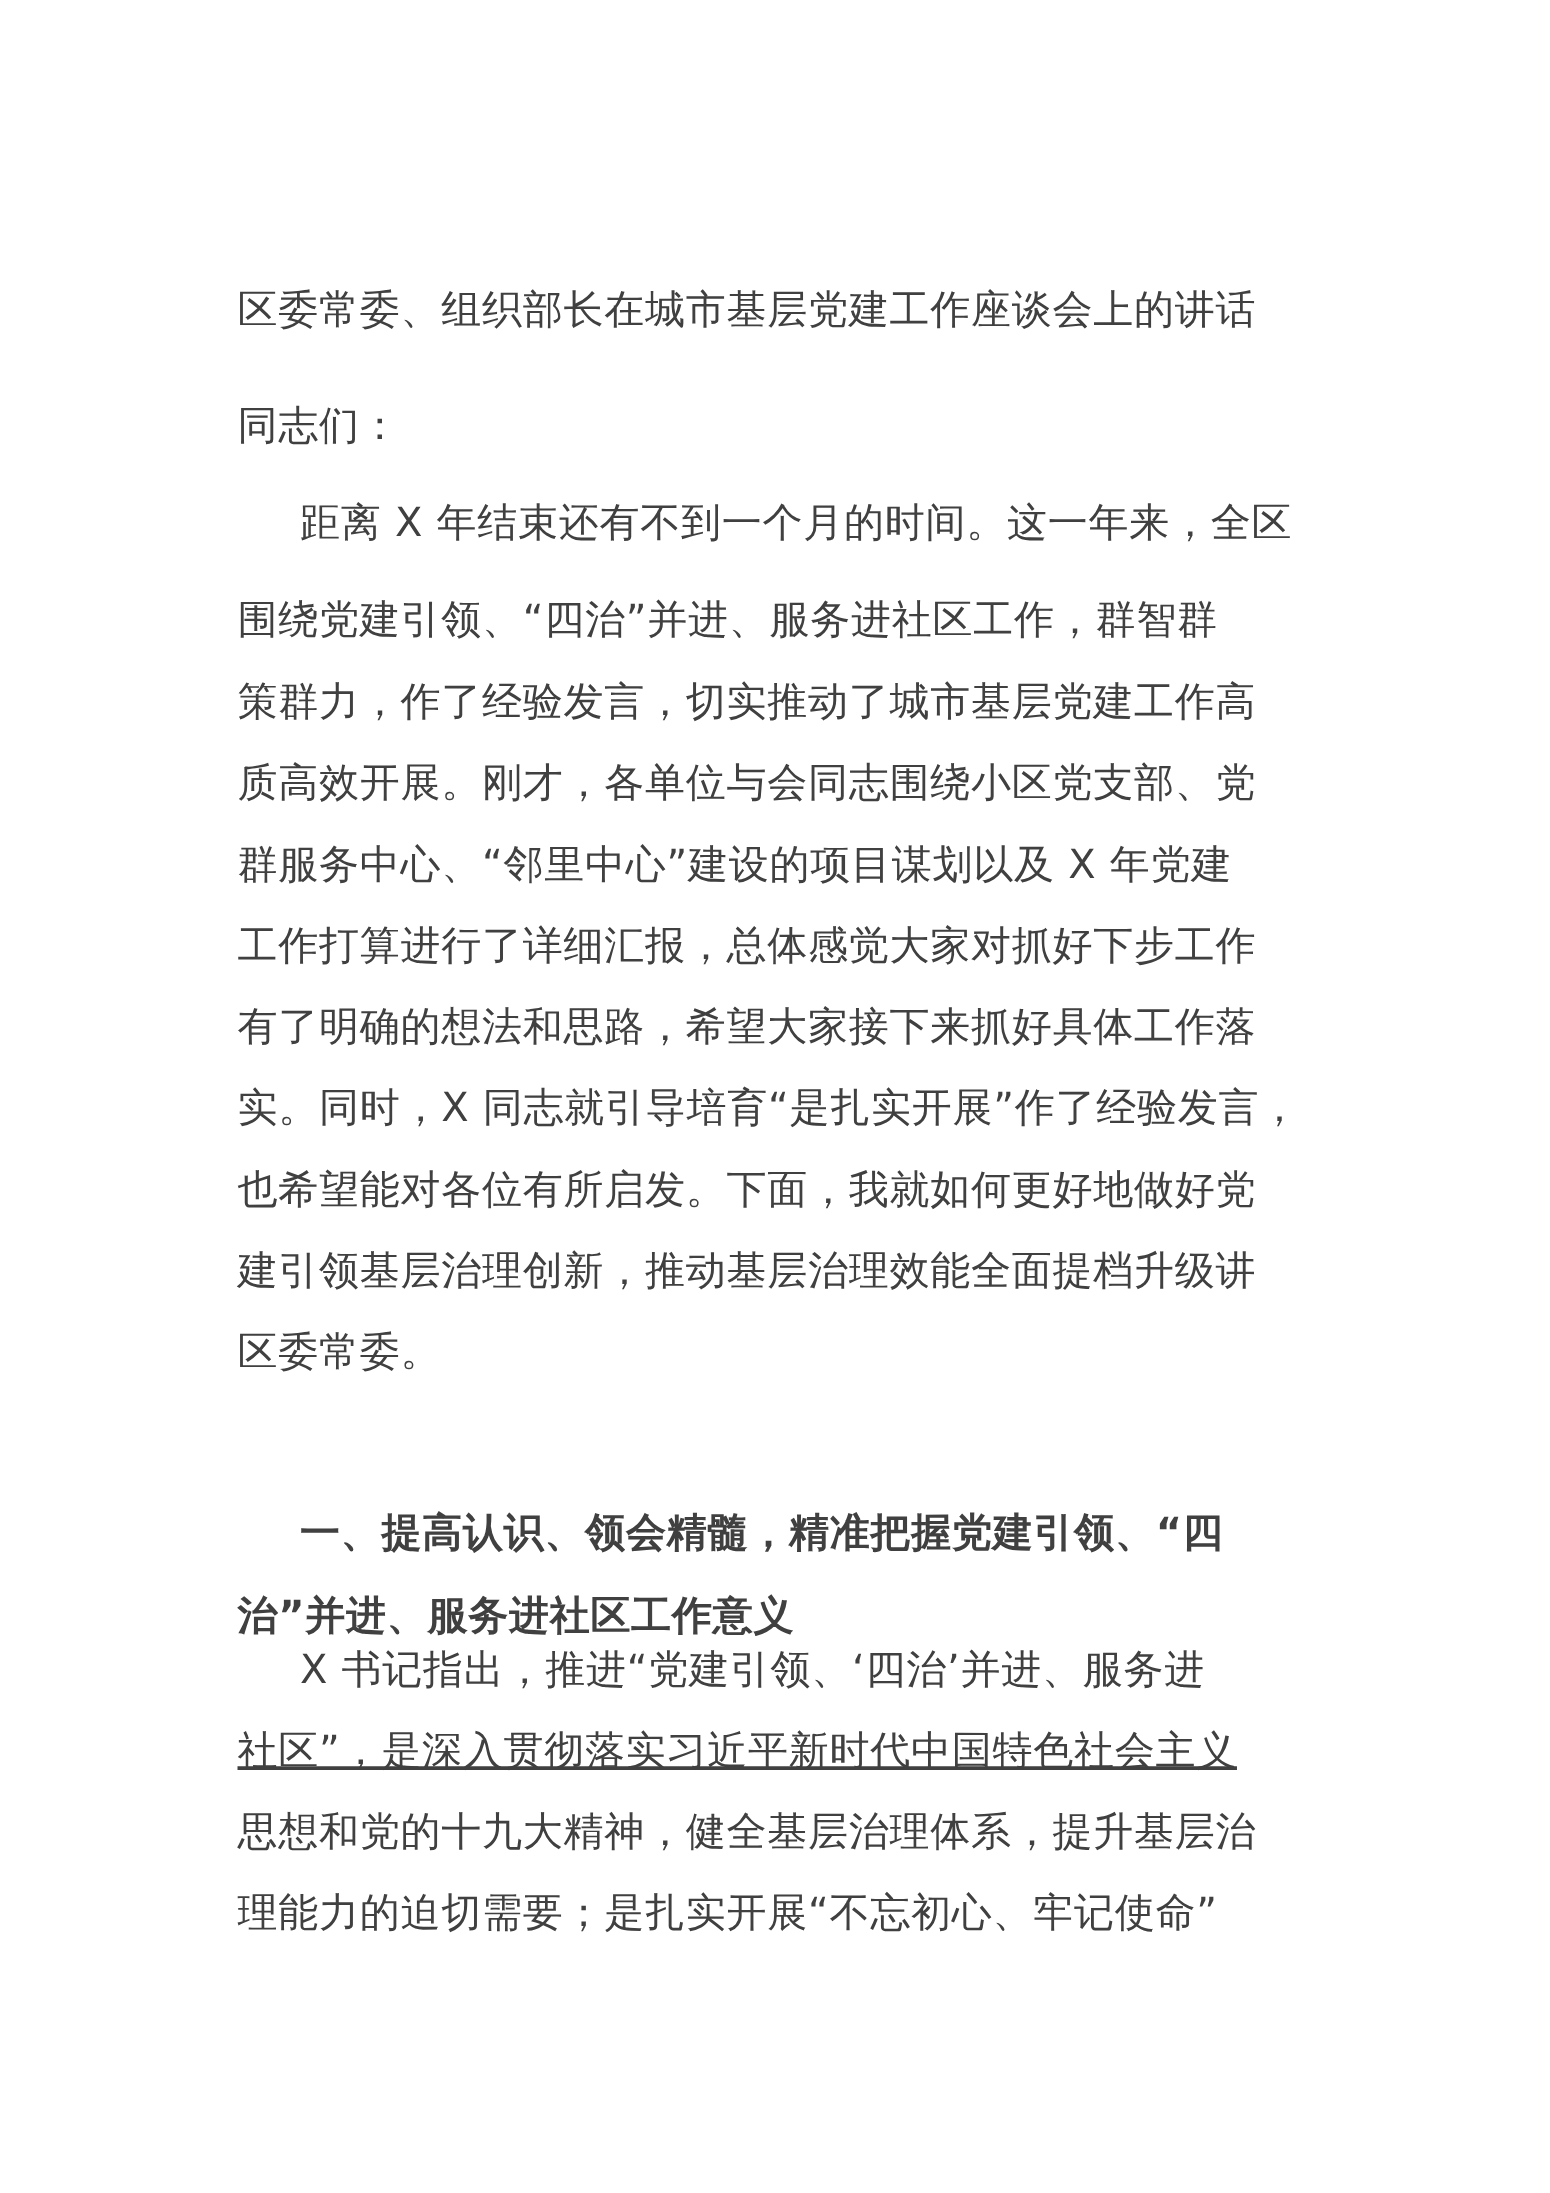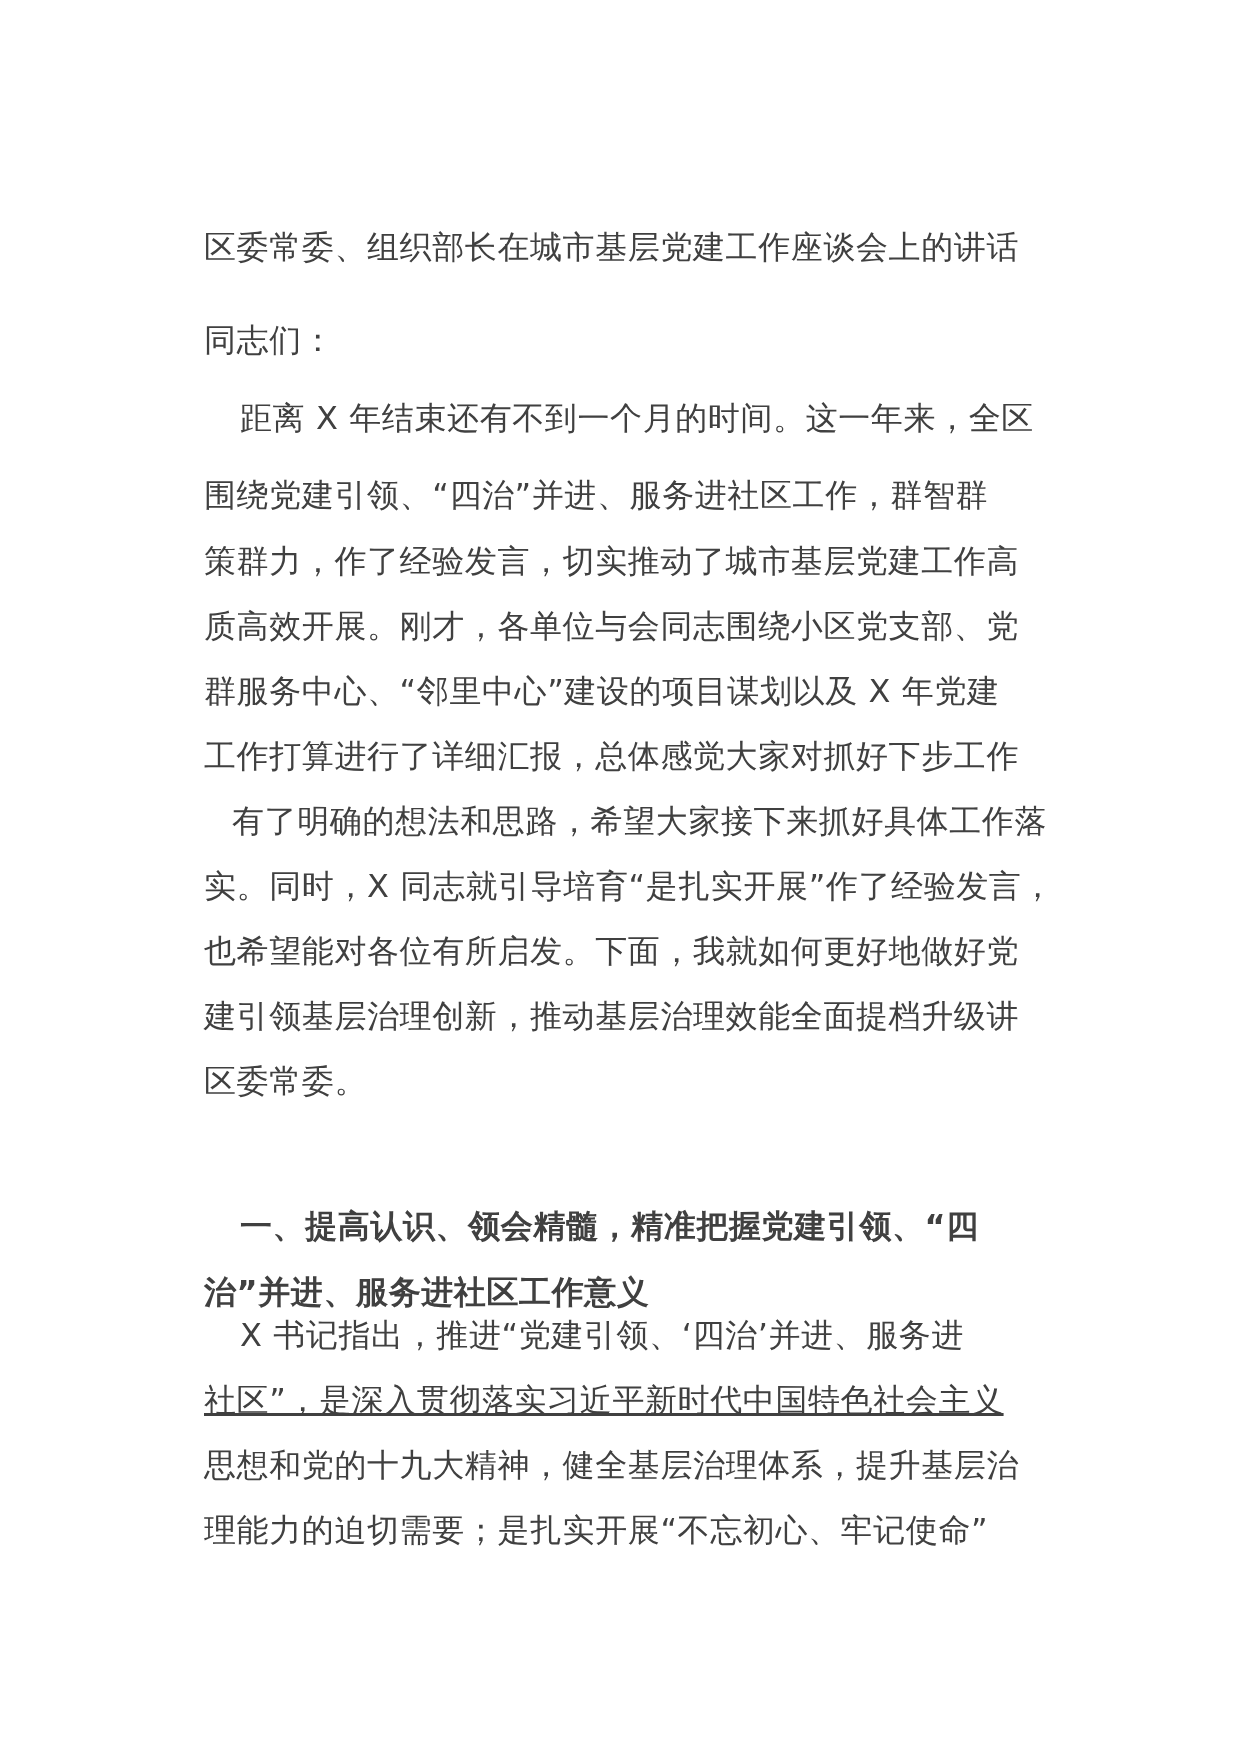--- a/index.html
+++ b/index.html
@@ -16,21 +16,21 @@
       color: #404040;
     }
     .page {
       position: absolute;
       left: 188px;
       top: 0;
       width: 900px;
     }
     .line {
       position: absolute;
-      left: 16px;
+      left: 2px;
       font-size: 32px;
       line-height: 40px;
       height: 40px;
       white-space: nowrap;
       letter-spacing: 0.6px;
     }
     .indent { left: 52px; }
     .bold { font-weight: bold; margin-top: 48px; }
   </style>
 </head>
@@ -42,21 +42,21 @@
 
   <div class="line" style="top:320px;">同志们：</div>
 
   <div>
     <div class="line indent" style="top:398px;">距离 X 年结束还有不到一个月的时间。这一年来，全区</div>
     <div class="line" style="top:475px;">围绕党建引领、“四治”并进、服务进社区工作，群智群</div>
     <div class="line" style="top:541px;">策群力，作了经验发言，切实推动了城市基层党建工作高</div>
     <div class="line" style="top:606px;">质高效开展。刚才，各单位与会同志围绕小区党支部、党</div>
     <div class="line" style="top:671px;text-align:center;">群服务中心、“邻里中心”建设的项目谋划以及 X 年党建</div>
     <div class="line" style="top:736px;">工作打算进行了详细汇报，总体感觉大家对抓好下步工作</div>
-    <div class="line" style="top:801px;margin-left:28px;">有了明确的想法和思路，希望大家接下来抓好具体工作落</div>
+    <div class="line" style="top:801px;">有了明确的想法和思路，希望大家接下来抓好具体工作落</div>
     <div class="line" style="top:866px;">实。同时，X 同志就引导培育“是扎实开展”作了经验发言，</div>
     <div class="line" style="top:931px;">也希望能对各位有所启发。下面，我就如何更好地做好党</div>
     <div class="line" style="top:996px;">建引领基层治理创新，推动基层治理效能全面提档升级讲</div>
     <div class="line" style="top:1061px;">区委常委。</div>
   </div>
 
   <div>
     <div class="line indent bold" style="top:1158px;">一、提高认识、领会精髓，精准把握党建引领、“四</div>
     <div class="line bold" style="top:1224px;">治”并进、服务进社区工作意义</div>
   </div>

